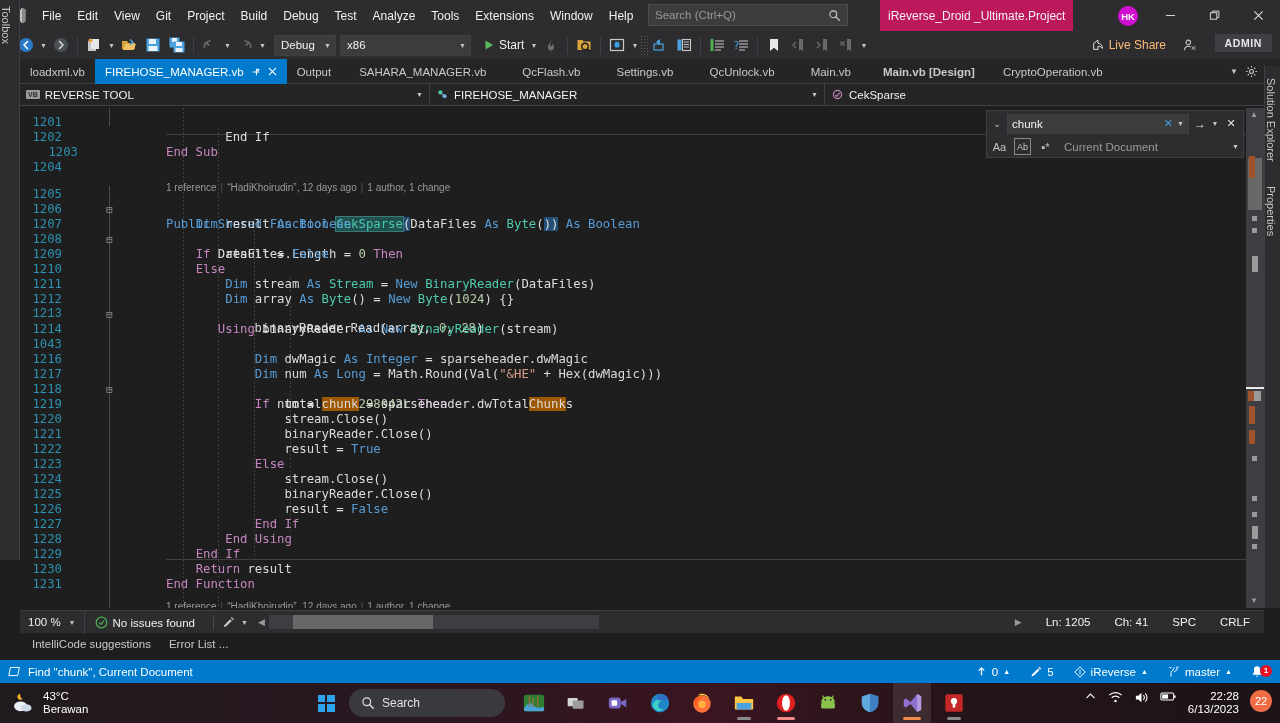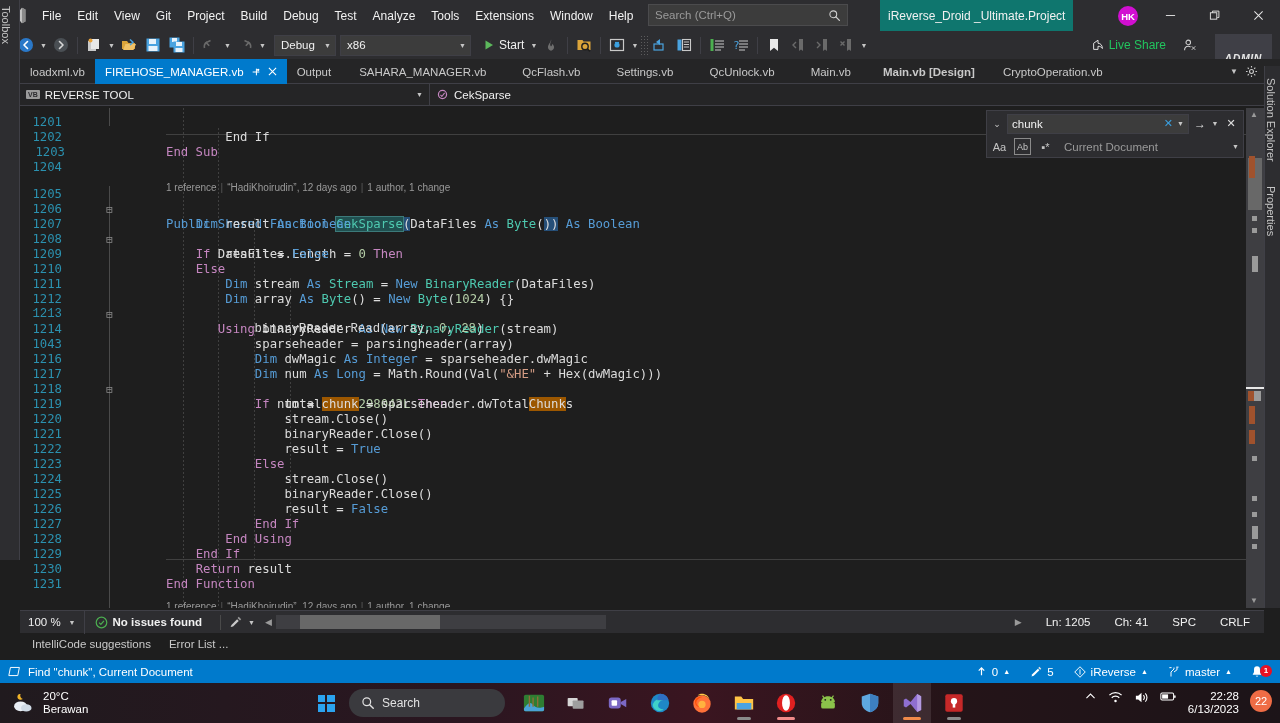--- a/index.html
+++ b/index.html
@@ -25,21 +25,21 @@
     display: flex; align-items: center; cursor: default; white-space: nowrap;
   }
   .search-box {
     position: absolute; left: 648px; top: 4px; width: 200px; height: 22px;
     background: #3c3c3c; border: 1px solid #4b4b4d; display: flex; align-items: center;
     padding: 0 6px;
   }
   .search-box .ph { color: #9a9a9a; font-size: 11.5px; flex: 1; }
   .title-project {
     position: absolute; left: 880px; top: 0; height: 31px; display: flex;
-    align-items: center; color: #f1f1f1; font-size: 12px; background: #0f766e;
+    align-items: center; color: #f1f1f1; font-size: 12px; background: #be185d;
     padding: 0 8px;
   }
   .avatar {
     position: absolute; left: 1118px; top: 6px; width: 20px; height: 20px;
     border-radius: 50%; background: #d10fd1; color: #fff; font-size: 9.5px;
     display: flex; align-items: center; justify-content: center; font-weight: bold;
   }
   .wbtn {
     position: absolute; top: 0; height: 31px; width: 44px; display: flex;
     align-items: center; justify-content: center; color: #e6e6e6; font-size: 12px;
@@ -60,25 +60,25 @@
   .combo {
     height: 21px; background: #3c3c3c; border: 1px solid #3f3f46; color: #f1f1f1;
     font-size: 11.5px; display: flex; align-items: center; padding: 0 4px 0 6px;
   }
   .combo .cv { flex: 1; }
   .combo .ca { color: #c5c5c5; font-size: 7px; padding-left: 4px; }
   .start-btn { display: flex; align-items: center; gap: 4px; padding: 0 4px; height: 24px; }
   .start-btn span { color: #f1f1f1; font-size: 12px; }
   .live-share {
     position: absolute; right: 108px; top: 2px; height: 24px; display: flex;
-    align-items: center; gap: 4px; color: #22c55e; font-size: 12px; padding: 0 6px;
+    align-items: center; gap: 4px; color: #fdba74; font-size: 12px; padding: 0 6px;
   }
   .admin-badge {
     position: absolute; right: 8px; top: 3px; background: #3f3f46; color: #e6e6e6;
-    font-size: 10.5px; letter-spacing: .6px; padding: 18px 10px; font-weight: bold; font-style: italic;
+    font-size: 10.5px; letter-spacing: .6px; padding: 3px 10px; font-weight: bold;
   }
 
   
   .tabstrip {
     height: 25px; background: #252526; display: flex; align-items: stretch;
     position: relative; border-bottom: 1px solid #3f3f46;
   }
   .toolbox-rail {
     position: absolute; left: 0; top: 0; width: 20px; height: 560px; background: #2d2d30;
     z-index: 5; border-right: 1px solid #3f3f46;
@@ -181,21 +181,21 @@
   .vs-caret { position: absolute; left: 0; width: 18px; height: 2px; background: #e8e8e8; }
 
   
   .editor-status {
     position: absolute; left: 20px; right: 16px; bottom: 90px; height: 23px;
     background: #2d2d30; display: flex; align-items: center; font-size: 11.5px;
     color: #f1f1f1; border-top: 1px solid #3f3f46;
   }
   .zoomsel { display: flex; align-items: center; gap: 8px; padding: 0 8px;
     border-right: 1px solid #3f3f46; height: 23px; }
-  .issues { display: flex; align-items: center; gap: 5px; padding: 0 10px; font-weight: bold; }
+  .issues { display: flex; align-items: flex-end; gap: 5px; padding: 0 10px; }
   .hscroll { position: relative; height: 14px; background: #3e3e42; flex: 1; max-width: 330px; }
   .hs-thumb { position: absolute; left: 24px; top: 0; height: 14px; width: 140px; background: #686868; }
   .estat-right { margin-left: auto; display: flex; align-items: center; }
   .estat-right span { padding: 0 12px; }
 
   .bottom-tabs {
     position: absolute; left: 20px; bottom: 68px; height: 22px; display: flex;
     align-items: center; gap: 18px; padding-left: 12px; color: #c9c9c9; font-size: 11.5px;
   }
 
@@ -533,20 +533,31 @@
     </span>
   </div>
 </div>
 
 <div class="navbar" style="padding-left:20px;">
   <div class="navsel" style="width:410px;">
     <span class="vb-icon">VB</span>
     <span>REVERSE TOOL</span>
     <span class="nav-arrow">▼</span>
   </div>
+  <div class="navsel" style="width:395px;">
+    <span>
+      <svg width="13" height="13" viewBox="0 0 16 16">
+          <circle cx="5.5" cy="5.5" r="2.6" fill="#4ec9b0"></circle>
+          <circle cx="10.5" cy="10" r="2.6" fill="#6fa8dc"></circle>
+          <path d="M7 7.4 9 9" stroke="#c9c9c9" stroke-width="1.2"></path>
+        </svg>
+    </span>
+    <span>FIREHOSE_MANAGER</span>
+    <span class="nav-arrow">▼</span>
+  </div>
   <div class="navsel" style="flex:1;">
     <span>
       <svg width="13" height="13" viewBox="0 0 16 16">
           <circle cx="8" cy="8" r="5" fill="none" stroke="#c586c0" stroke-width="1.5"></circle>
           <path d="M5.5 8.5 7.2 10.4 10.6 6" fill="none" stroke="#c586c0" stroke-width="1.3"></path>
         </svg>
     </span>
     <span>CekSparse</span>
     <span class="nav-arrow">▼</span>
   </div>
@@ -570,21 +581,21 @@
     <div class="row" style="position:absolute; top:-8px; left:0; right:0;">
       <span class="ln">1201</span>
       <span class="txt p">        End If</span>
     </div>
     
     <div class="row" style="position:absolute; top:7px; left:0; right:0;">
       <span class="ln">1202</span>
       <span class="txt"><span class="kc">End Sub</span></span>
     </div>
     
-    <div class="row" style="position:absolute; top:22px; left:3px; right:0;">
+    <div class="row" style="position:absolute; top:22px; left:16px; right:0;">
       <span class="ln">1203</span>
     </div>
     
     <div class="row" style="position:absolute; top:37px; left:0; right:0;">
       <span class="ln">1204</span>
     </div>
 
     
     <div style="position:absolute; top:57px; left:0; right:0;">
       <span class="codelens"><span>1 reference</span><span class="sep">|</span><span>“HadiKhoirudin”, 12 days ago</span><span class="sep">|</span><span>1 author, 1 change</span></span>
@@ -634,21 +645,20 @@
       <span class="txt">       <span class="kc">Using</span> <span class="p">binaryReader</span> <span class="k">As New</span> <span class="t">BinaryReader</span><span class="p">(stream)</span></span>
     </div>
     
     <div class="row" style="position:absolute; top:184px; left:0; right:0;font-family:Liberation Mono, monospace;">
       <span class="ln">1213</span>
       <span class="txt">            <span class="p">binaryReader.Read(array, </span><span class="n">0</span><span class="p">, </span><span class="n">28</span><span class="p">)</span></span>
     </div>
     
     <div class="row" style="position:absolute; top:199px; left:0; right:0;">
       <span class="ln">1214</span>
-      <span class="txt">            <span class="p">sparseheader = parsingheader(array)</span></span>
     </div>
     
     <div class="row" style="position:absolute; top:214px; left:0; right:0;">
       <span class="ln">1043</span>
       <span class="txt">            <span class="k">Dim</span> <span class="p">dwMagic</span> <span class="k">As Integer</span><span class="p"> = sparseheader.dwMagic</span></span>
     </div>
     
     <div class="row" style="position:absolute; top:229px; left:0; right:0;">
       <span class="ln">1216</span>
       <span class="txt">            <span class="k">Dim</span> <span class="p">num</span> <span class="k">As Long</span><span class="p"> = Math.Round(Val(</span><span class="s">"&amp;HE"</span><span class="p"> + Hex(dwMagic)))</span></span>
@@ -880,21 +890,21 @@
 </div>
 
 <div class="taskbar">
   <div class="weather">
     <svg width="26" height="22" viewBox="0 0 32 26">
       <path d="M13 2c-1.2 2.5.2 5.4 2.8 6.1-1.2 1-3 1.3-4.5.6C9 7.7 8.4 4.8 10 2.8 10.8 1.8 11.9 1.6 13 2z" fill="#f0b429"></path>
       <ellipse cx="13" cy="17" rx="8" ry="6" fill="#e8eef5"></ellipse>
       <ellipse cx="20" cy="19" rx="6.5" ry="4.5" fill="#cfdae6"></ellipse>
     </svg>
     <div>
-      <div class="wt">20°C</div>
+      <div class="wt">43°C</div>
       <div class="wd">Berawan</div>
     </div>
   </div>
 
   <div class="tb-center">
     <div class="tapp">
       <div class="win-logo">
           <i></i>
           <i></i>
           <i></i>

